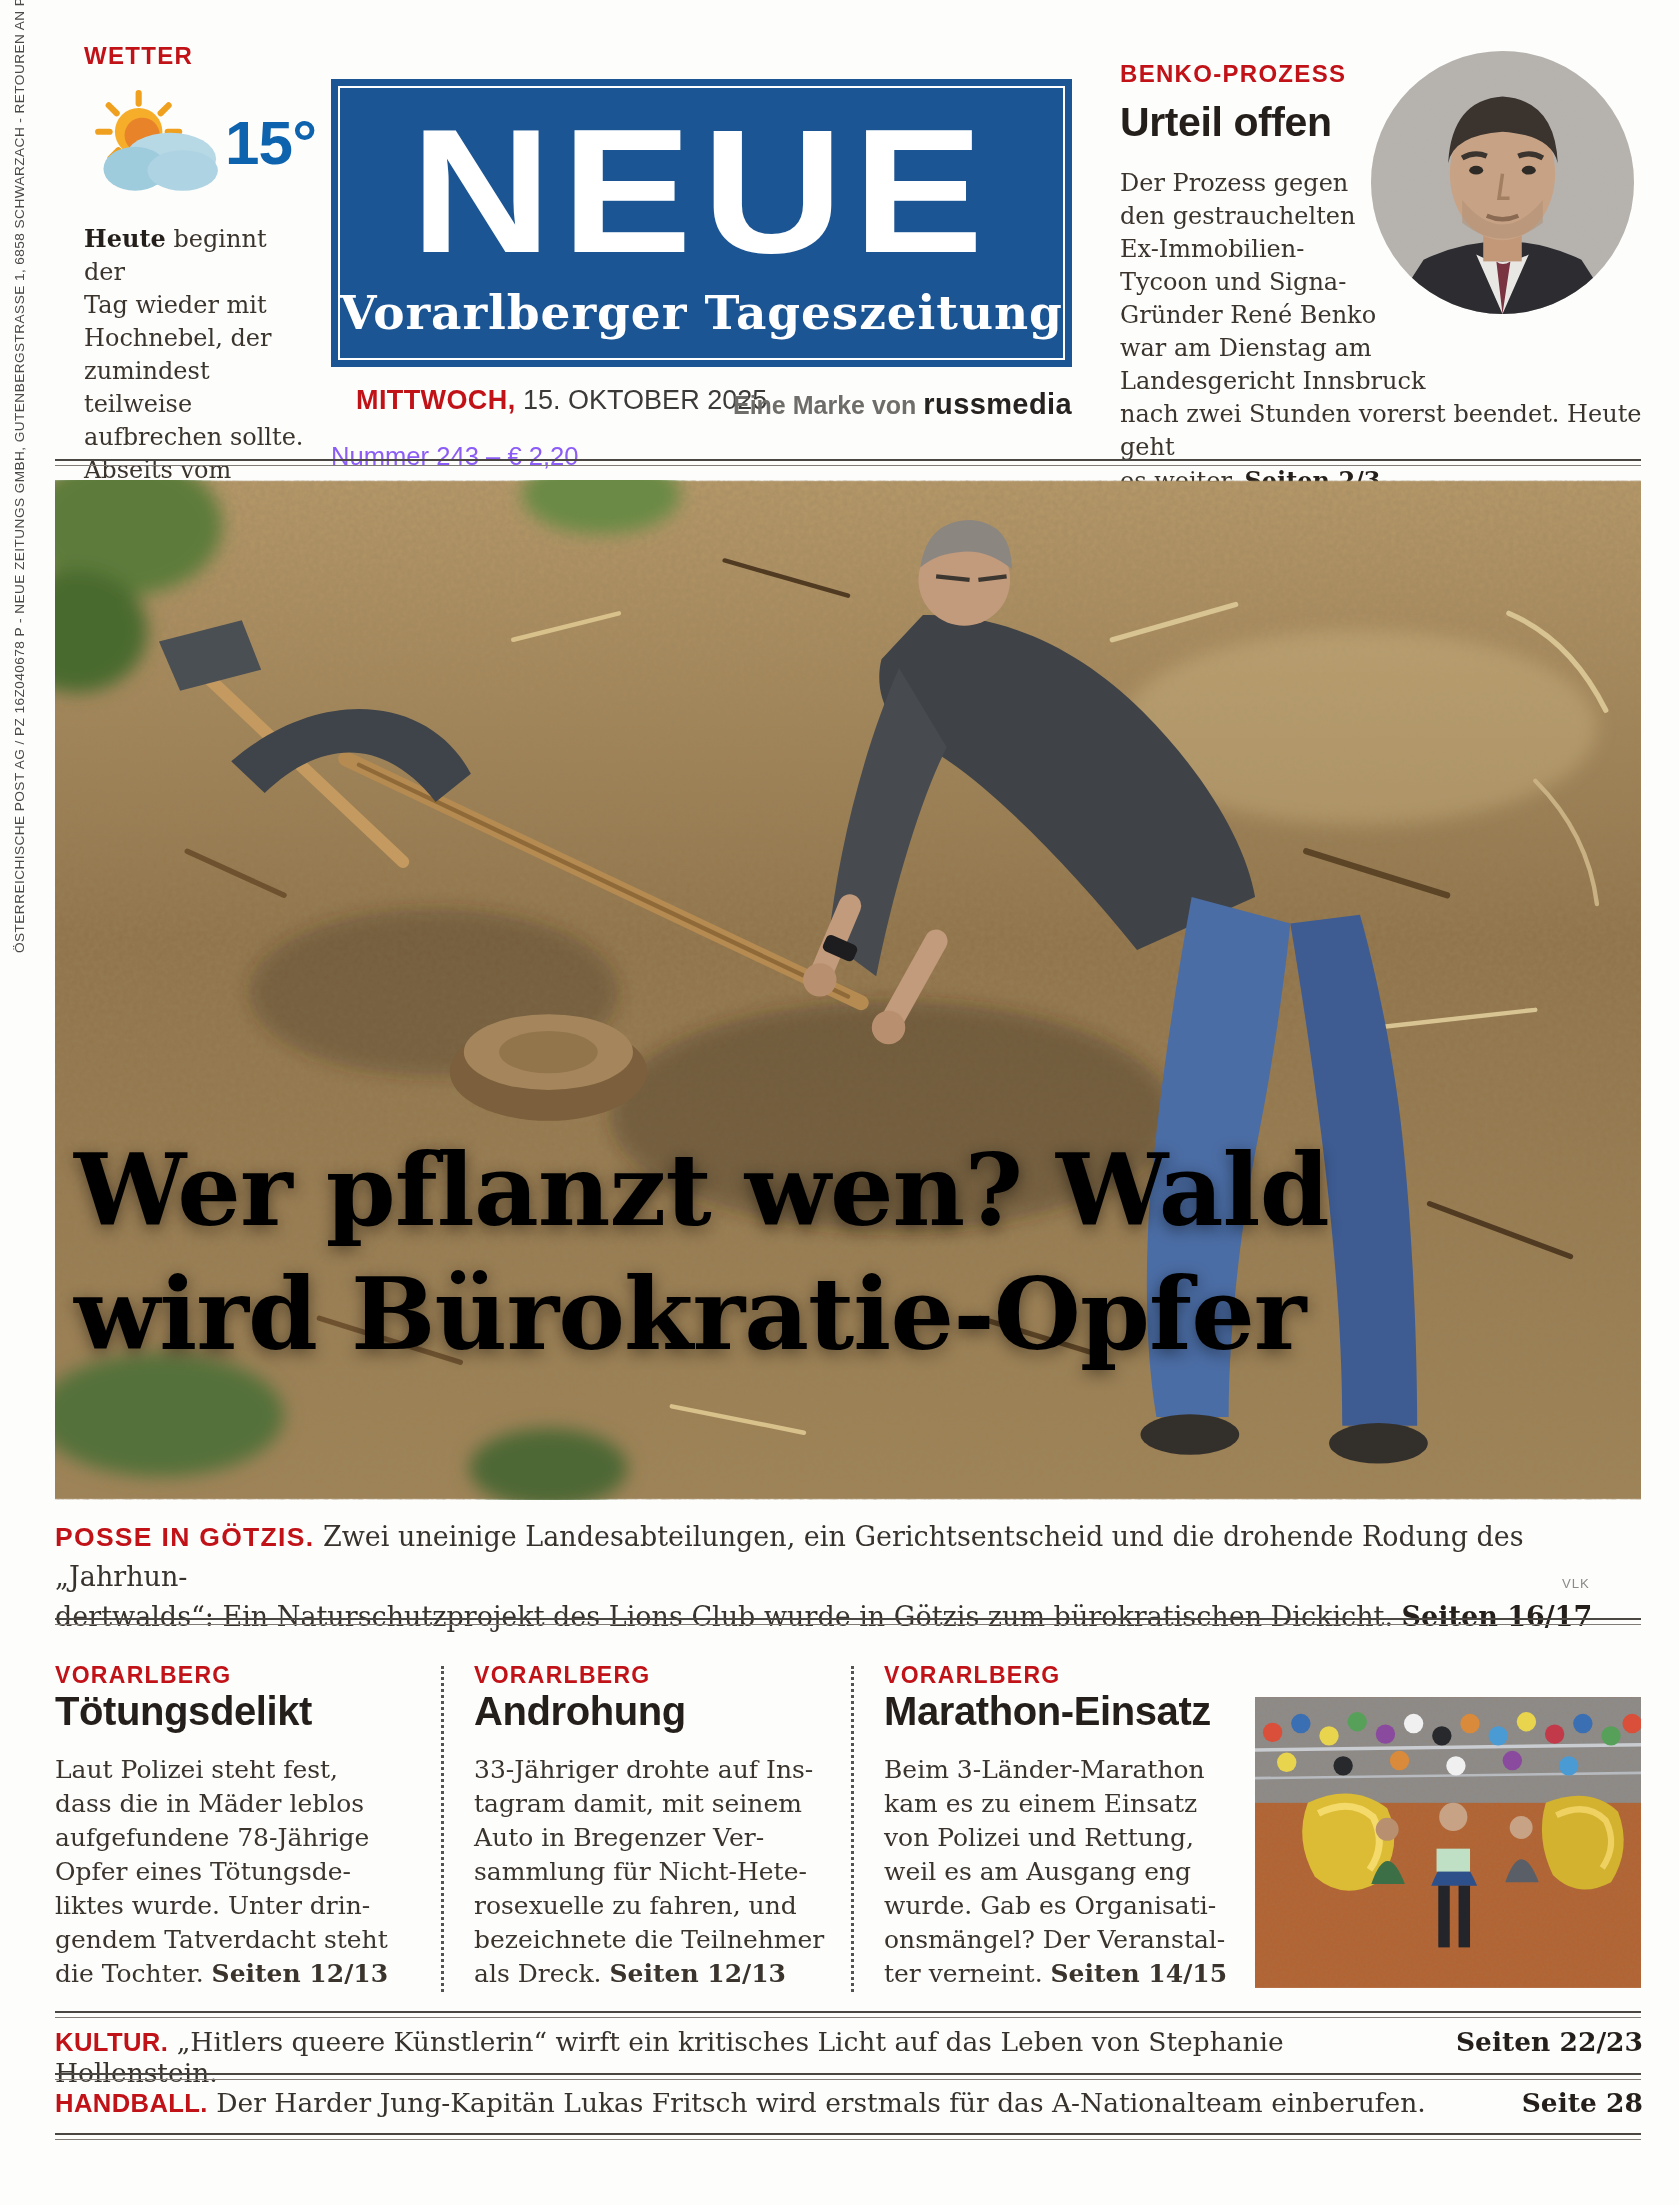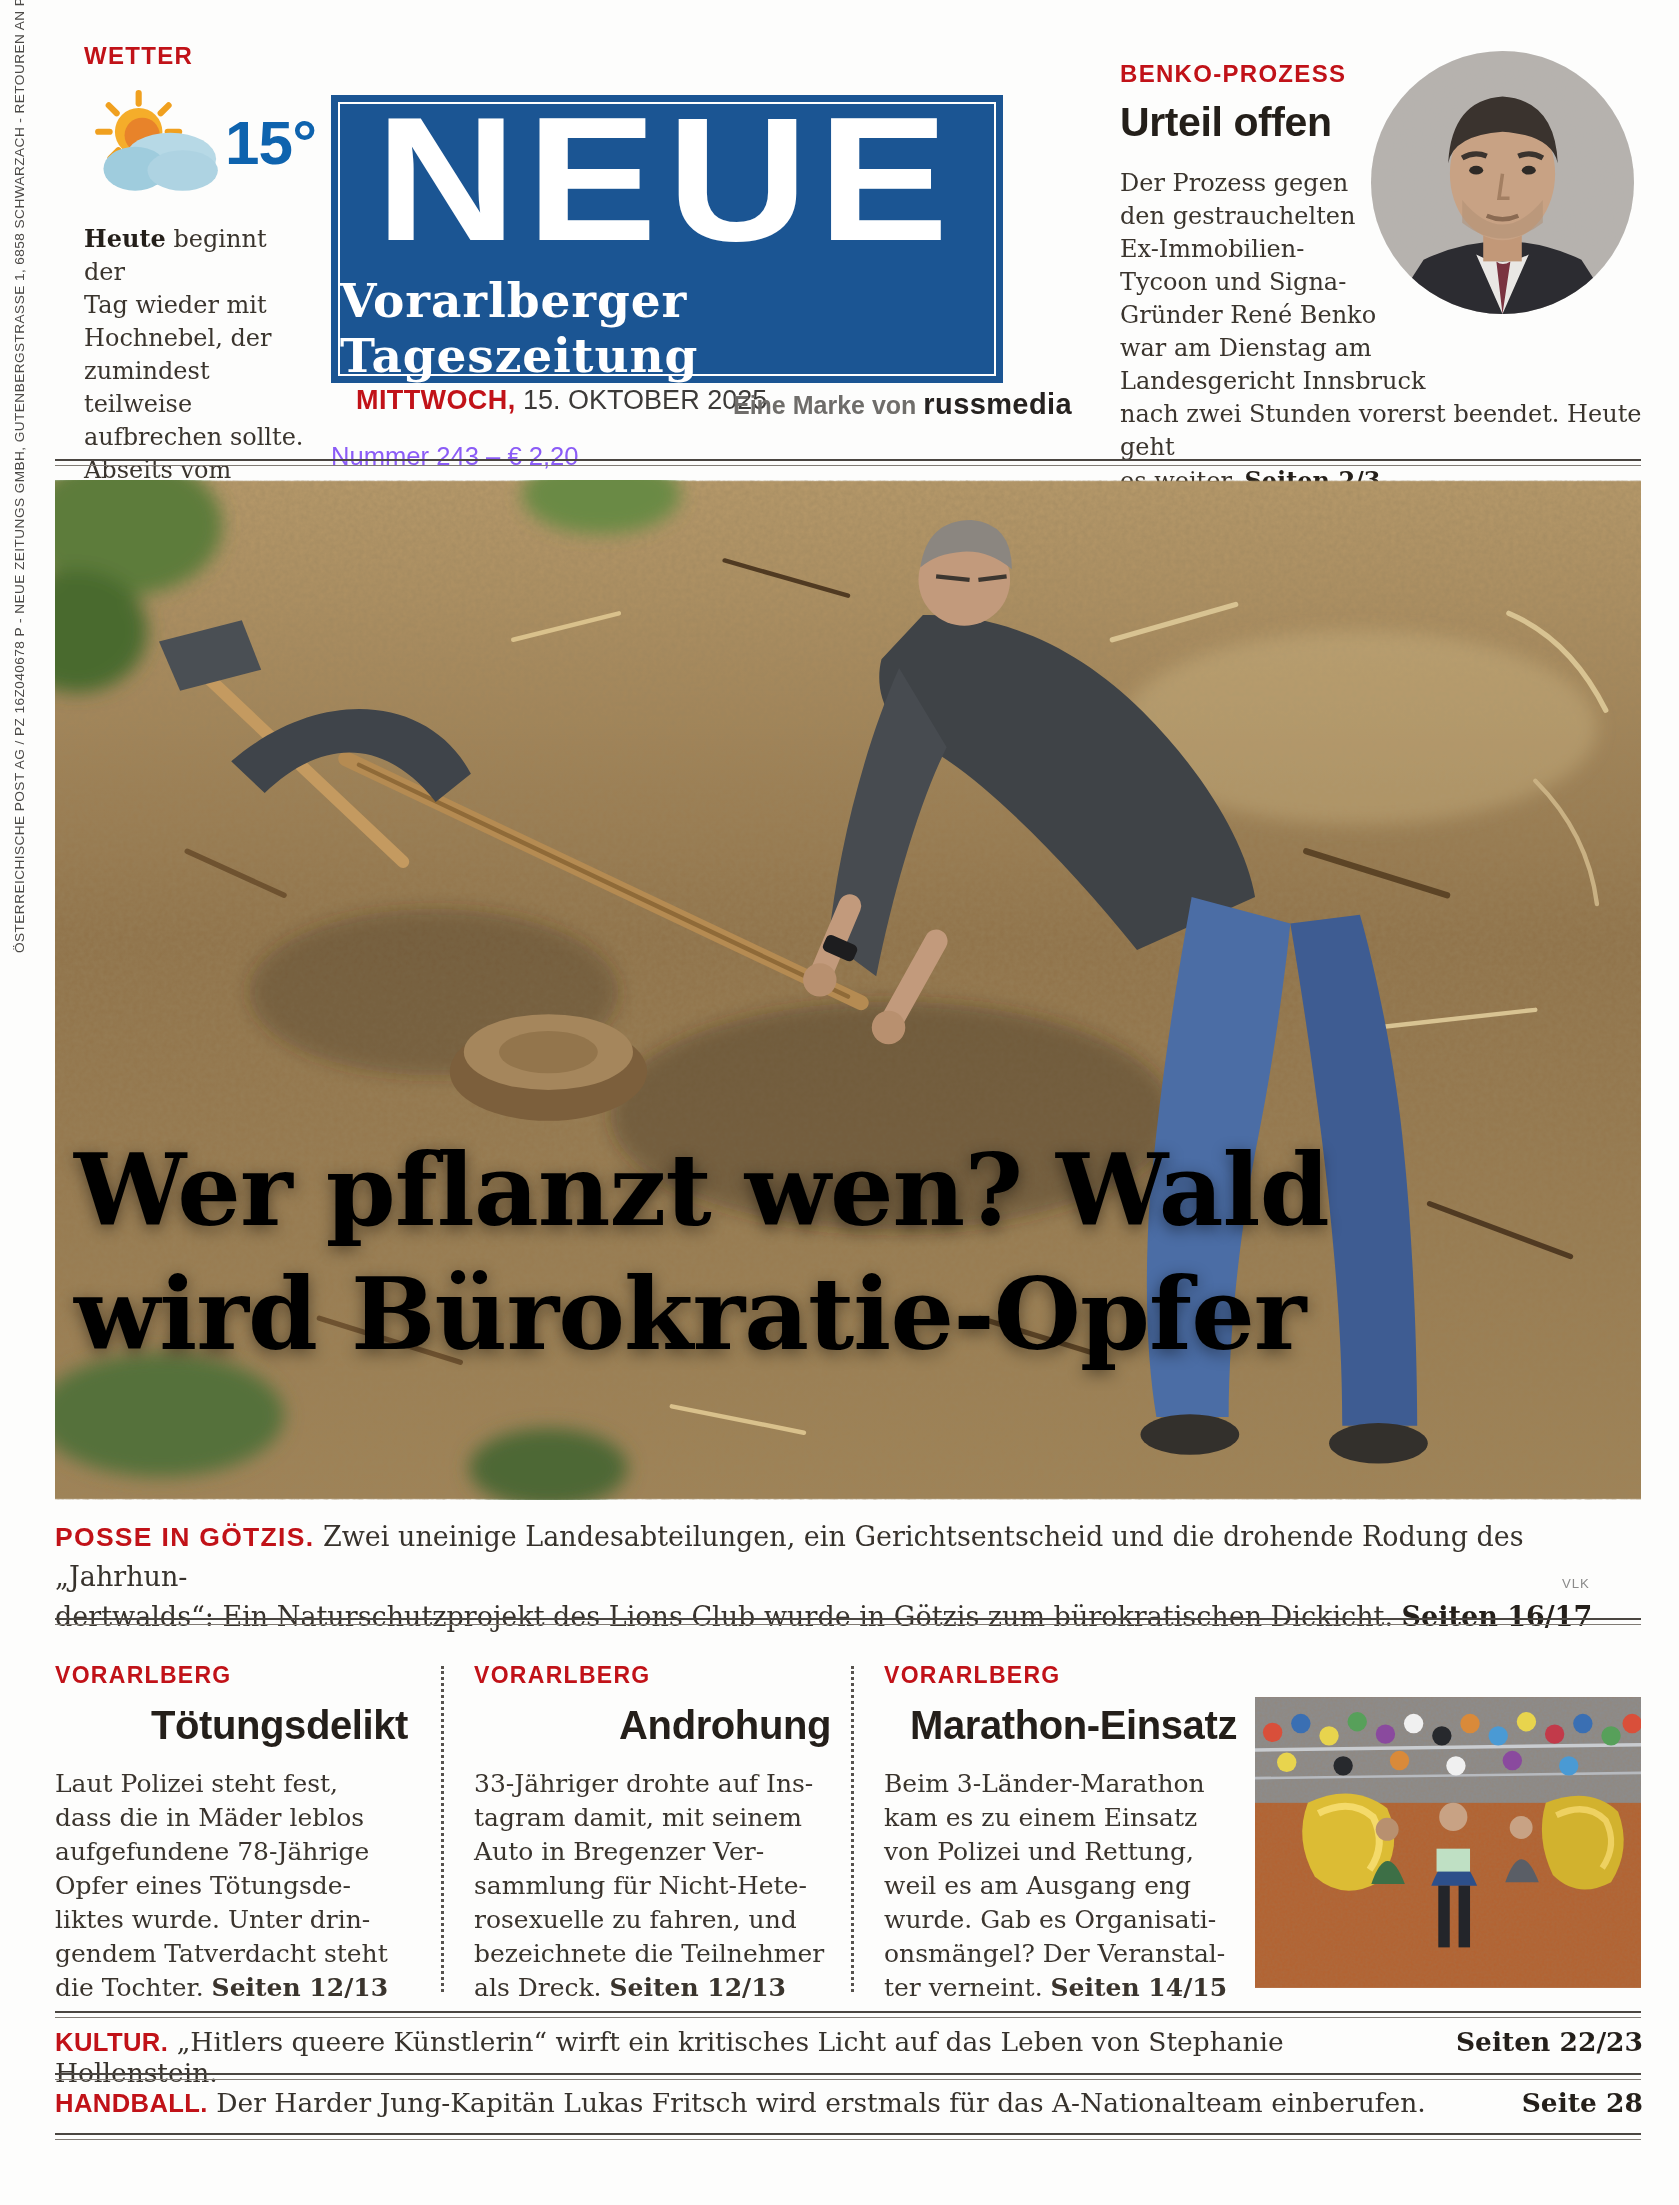--- a/index.html
+++ b/index.html
@@ -22,21 +22,21 @@
            font-size:13.7px;letter-spacing:0.4px;color:#4c4a47;white-space:nowrap;}
 
   
   .weather{left:84px;top:42px;width:221px;}
   .weather-temp{font-size:62px;font-weight:900;color:#0e63ae;letter-spacing:-0.9px;}
   .weather-body{font-family:"DejaVu Serif",serif;font-size:24px;line-height:33px;color:#3a342d;
                 margin-top:23px;}
   .weather-body b,.benko-body b{color:#241f1a;}
 
   
-  .masthead{left:331px;top:95px;width:672px;height:288px;background:#1b5593;}
+  .masthead{left:331px;top:79px;width:741px;height:288px;background:#1b5593;}
   .masthead-inner{position:absolute;inset:7px;border:2.6px solid #ffffff;
                   display:flex;flex-direction:column;align-items:center;justify-content:center;}
   .masthead-title{font-weight:900;font-size:173px;line-height:159px;color:#ffffff;
                   letter-spacing:8.8px;transform:scaleX(1.13) scaleY(1.02);margin-top:5.3px;}
   .masthead-sub{font-family:"DejaVu Serif",serif;font-weight:700;font-size:47px;color:#ffffff;
                 margin-top:14px;letter-spacing:0.9px;}
   .dateline{left:331px;top:385px;font-size:27px;color:#3c3a38;}
   .dateline .day{font-weight:900;color:#c11218;letter-spacing:0.4px;margin-left:25px;}
   .issue{left:331px;top:442px;font-size:25.6px;color:#8b5cf6;}
   .brand{left:719px;top:388px;width:353px;text-align:right;font-size:25px;font-weight:700;color:#6f6d6a;}
@@ -57,21 +57,21 @@
       font-family:"DejaVu Serif",serif;font-weight:700;font-size:100px;line-height:124px;
       color:#000000;letter-spacing:-0.9px;text-shadow:0 3.5px 16px rgba(0,0,0,0.45);}
 
   
   .posse{left:55px;top:1517px;width:1588px;font-size:27px;line-height:40px;color:#37322c;}
   .posse .kicker{font-size:26.5px;}
   .credit{left:1562px;top:1576px;font-size:13.2px;color:#8b8b8b;letter-spacing:0.9px;}
 
   
   .col{top:1662px;}
-  .col .story-headline{margin-top:14px;text-align:right;}
+  .col .story-headline{}
   .col .body-text{margin-top:19.4px;}
   .vdiv{top:1666px;height:326px;border-left:3.1px dotted #56524d;width:0;}
   .marathon{left:1255px;top:1697px;width:386px;height:291px;overflow:hidden;}
 
   
   .teaser{left:55px;width:1588px;font-family:"DejaVu Serif",serif;font-size:26.5px;color:#37322c;}
   .teaser .kicker{font-size:25.6px;letter-spacing:0.4px;}
   .teaser .page-ref{float:right;font-family:"DejaVu Serif",serif;margin-left:20px;}
 </style>
 </head>

